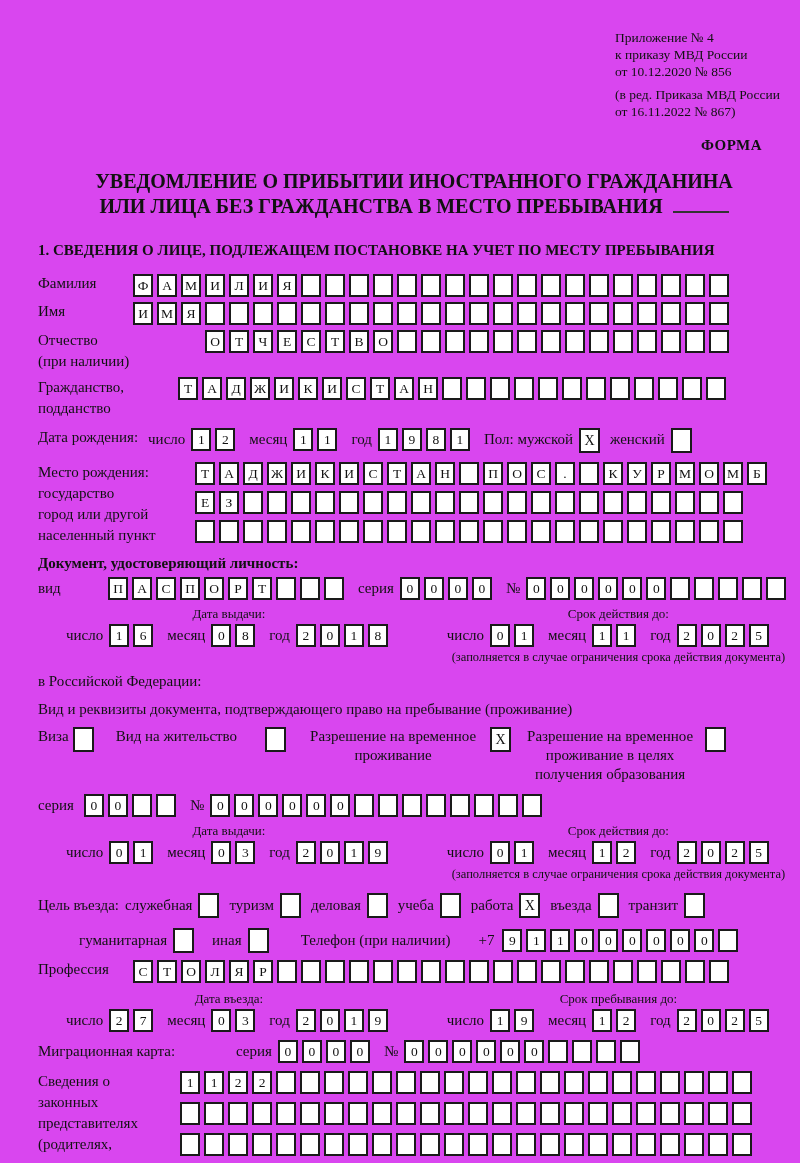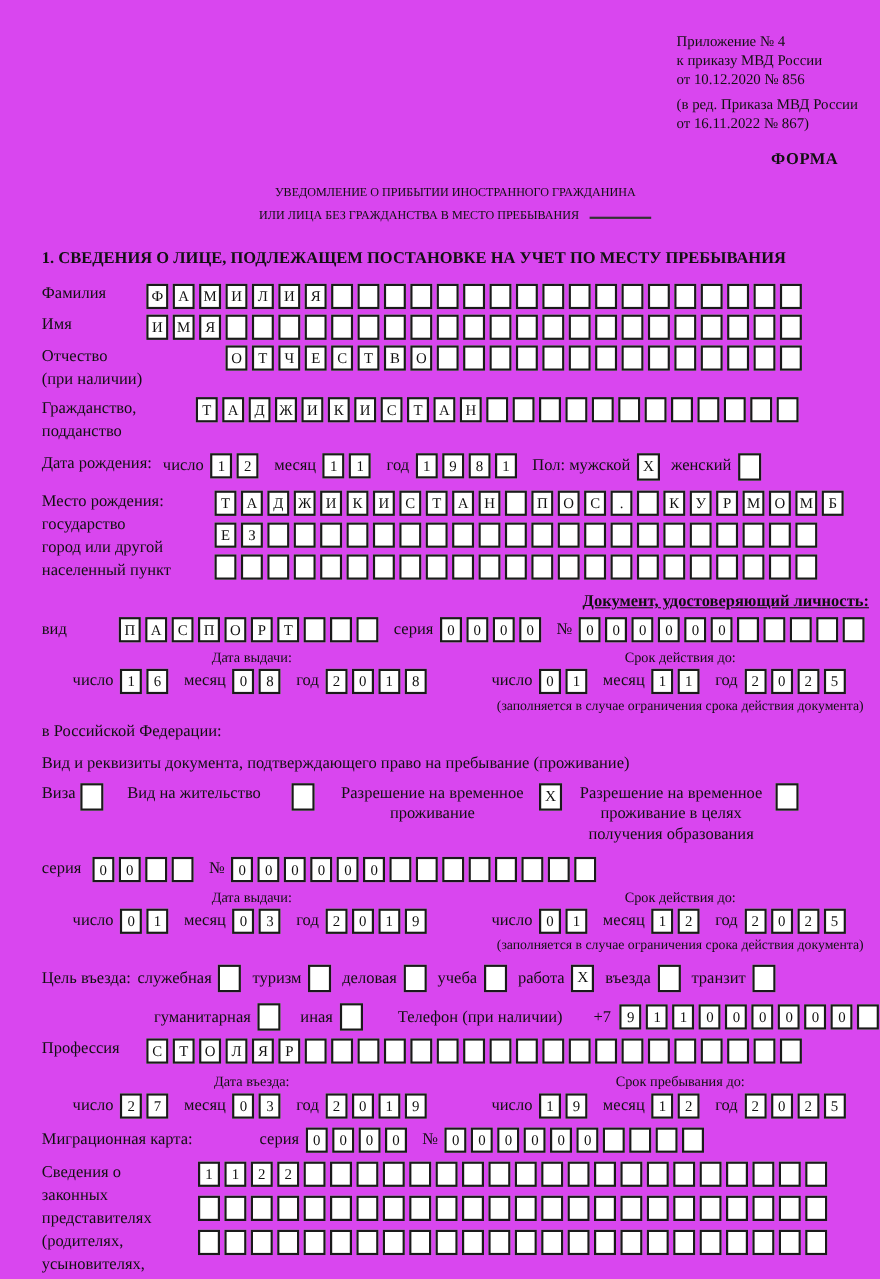--- a/index.html
+++ b/index.html
@@ -4,21 +4,21 @@
 <style>
   html,body{margin:0;padding:0;background:#fff;}
   .page{
     position:relative;width:800px;height:1163px;box-sizing:border-box;
     padding:30px 10px 10px 38px;overflow:hidden;background:#d946ef;color:#111;
     font-family:"Liberation Serif","DejaVu Serif",serif;font-size:15px;line-height:1.25;
   }
   .ref-block{margin-left:577px;font-size:13.5px;}
   .ref-block .gap{height:6px;}
   .forma{margin-top:16px;margin-left:663px;font-weight:bold;font-size:15px;letter-spacing:.5px;}
-  .title{margin-top:14px;text-align:center;font-weight:normal;font-size:11px;}
+  .title{margin-top:14px;text-align:center;font-weight:bold;font-size:20px;}
   .title .t2wrap{white-space:nowrap;}
   .blank-line{display:inline-block;width:56px;border-bottom:2px solid #333;height:14px;margin-left:10px;}
   .sec1{margin-top:22px;font-weight:bold;font-size:15px;}
   .frow{display:flex;align-items:flex-start;margin-top:5px;white-space:nowrap;}
   .lbl{flex:0 0 auto;}
   .w95{width:95px;}
   .w167{width:167px;}
   .w140{width:140px;}
   .w157{width:157px;}
   .w142{width:142px;line-height:21px;}
@@ -27,21 +27,21 @@
     display:inline-block;box-sizing:border-box;width:20px;height:23px;border:2px solid #1a1a1a;
     margin-right:4px;text-align:center;line-height:19px;font-size:13.5px;background:#fff;vertical-align:top;
   }
   .cbox{
     display:inline-block;box-sizing:border-box;width:21px;height:25px;border:2px solid #1a1a1a;
     text-align:center;line-height:21px;font-size:14px;background:#fff;vertical-align:top;flex:0 0 auto;
   }
   .sub{margin:2px 6px 0 10px;}
   .sub-first{margin:2px 6px 0 0;}
   .mrow{margin-bottom:6px;}
-  .center-b{margin-top:8px;text-align:right;font-weight:bold;font-size:15px;text-decoration:underline;}
+  .center-b{margin-top:8px;text-align:left;font-weight:bold;font-size:15px;}
   .datepair{display:flex;margin-top:6px;margin-left:28px;align-items:flex-start;}
   .dp-left{width:335px;}
   .dp-right{margin-left:55px;width:360px;}
   .dp-head{text-align:center;font-size:13px;}
   .dp-row{display:flex;align-items:flex-start;margin-top:2px;}
   .dp-note{margin-top:3px;font-size:12.5px;text-align:center;white-space:nowrap;}
   .intro{margin-top:10px;}
   .opts{display:flex;align-items:flex-start;margin-top:8px;}
   .opt{display:flex;align-items:flex-start;}
   .opt .ml{text-align:center;line-height:19px;}
@@ -236,21 +236,21 @@
     <span>учеба</span>
     <span class="cbox pbox"></span>
     <span>работа</span>
     <span class="cbox pbox">X</span>
     <span>въезда</span>
     <span class="cbox pbox"></span>
     <span>транзит</span>
     <span class="cbox pbox"></span>
   </div>
 
-  <div class="purpose-row" style="margin-left:102px;">
+  <div class="purpose-row" style="margin-left:41px;">
     <span>гуманитарная</span>
     <span class="cbox pbox" style="margin-right:18px;"></span>
     <span>иная</span>
     <span class="cbox pbox"></span>
     <span style="margin-left:22px;">Телефон (при наличии)</span>
     <span style="margin-left:28px;margin-right:8px;">+7</span>
     <span class="cells"><span class="cell">9</span><span class="cell">1</span><span class="cell">1</span><span class="cell">0</span><span class="cell">0</span><span class="cell">0</span><span class="cell">0</span><span class="cell">0</span><span class="cell">0</span><span class="cell"></span></span>
   </div>
 
   <div class="frow" style="margin-top:7px;">

